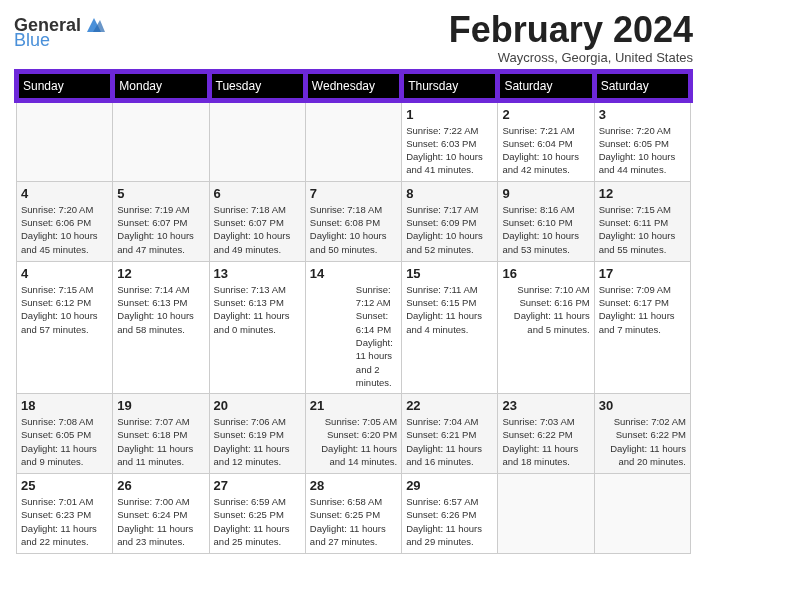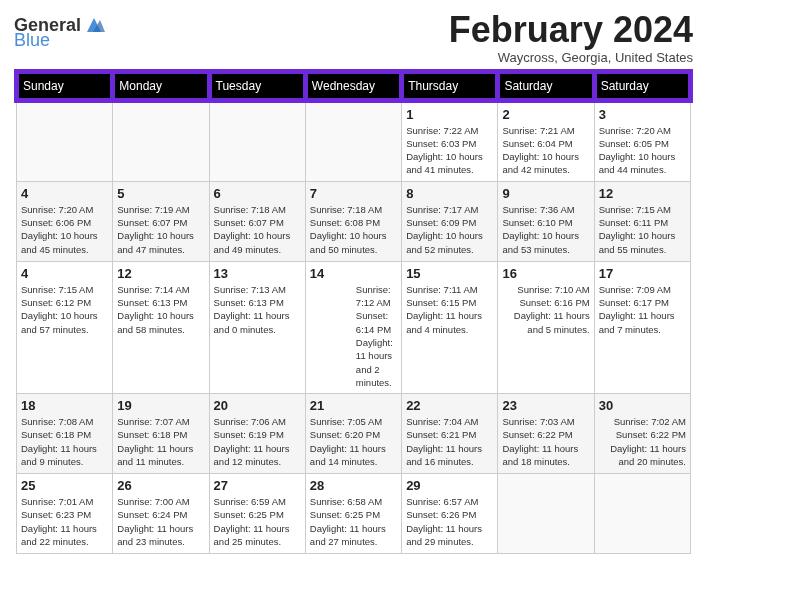--- a/index.html
+++ b/index.html
@@ -188,21 +188,21 @@
           </td>
           <td>
             <div class="day-number">8</div>
             <div class="day-info" style="white-space: pre-line;">Sunrise: 7:17 AM
 Sunset: 6:09 PM
 Daylight: 10 hours
 and 52 minutes.</div>
           </td>
           <td>
             <div class="day-number">9</div>
-            <div class="day-info" style="white-space: pre-line;">Sunrise: 7:36 AM
+            <div class="day-info" style="white-space: pre-line;">Sunrise: 8:16 AM
 Sunset: 6:10 PM
 Daylight: 10 hours
 and 53 minutes.</div>
           </td>
           <td>
             <div class="day-number">12</div>
             <div class="day-info" style="white-space: pre-line;">Sunrise: 7:15 AM
 Sunset: 6:11 PM
 Daylight: 10 hours
 and 55 minutes.</div>
@@ -256,41 +256,41 @@
             <div class="day-info" style="white-space: pre-line;">Sunrise: 7:09 AM
 Sunset: 6:17 PM
 Daylight: 11 hours
 and 7 minutes.</div>
           </td>
         </tr>
         <tr>
           <td>
             <div class="day-number">18</div>
             <div class="day-info" style="white-space: pre-line;">Sunrise: 7:08 AM
-Sunset: 6:18 PM
+Sunset: 6:05 PM
 Daylight: 11 hours
 and 9 minutes.</div>
           </td>
           <td>
             <div class="day-number">19</div>
             <div class="day-info" style="white-space: pre-line;">Sunrise: 7:07 AM
 Sunset: 6:18 PM
 Daylight: 11 hours
 and 11 minutes.</div>
           </td>
           <td>
             <div class="day-number">20</div>
             <div class="day-info" style="white-space: pre-line;">Sunrise: 7:06 AM
 Sunset: 6:19 PM
 Daylight: 11 hours
 and 12 minutes.</div>
           </td>
           <td>
             <div class="day-number">21</div>
-            <div class="day-info" style="white-space: pre-line;">Sunrise: 7:05 AM
+            <div class="day-info" style="white-space: pre-line; text-align: right;">Sunrise: 7:05 AM
 Sunset: 6:20 PM
 Daylight: 11 hours
 and 14 minutes.</div>
           </td>
           <td>
             <div class="day-number">22</div>
             <div class="day-info" style="white-space: pre-line;">Sunrise: 7:04 AM
 Sunset: 6:21 PM
 Daylight: 11 hours
 and 16 minutes.</div>

